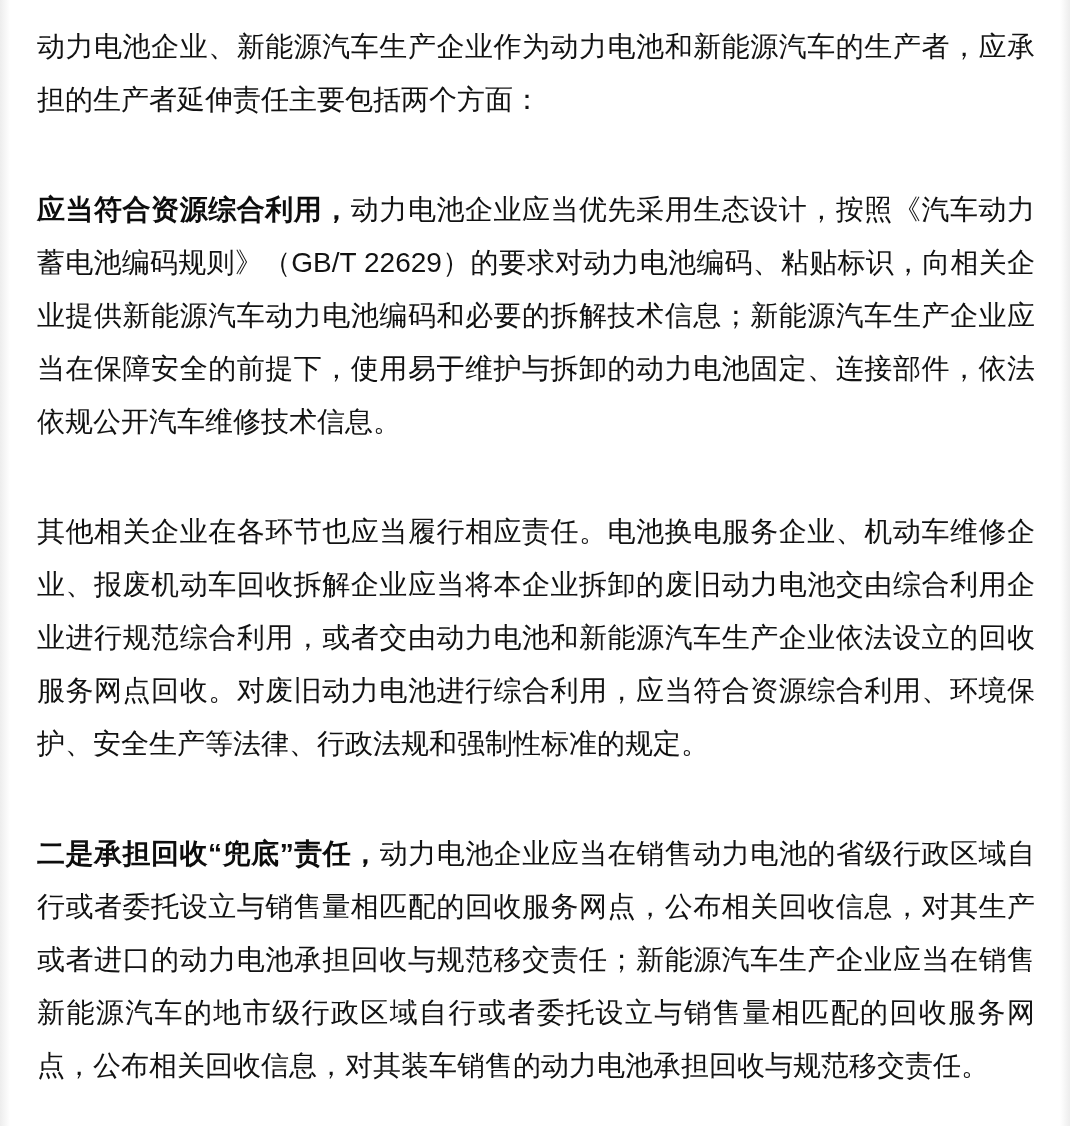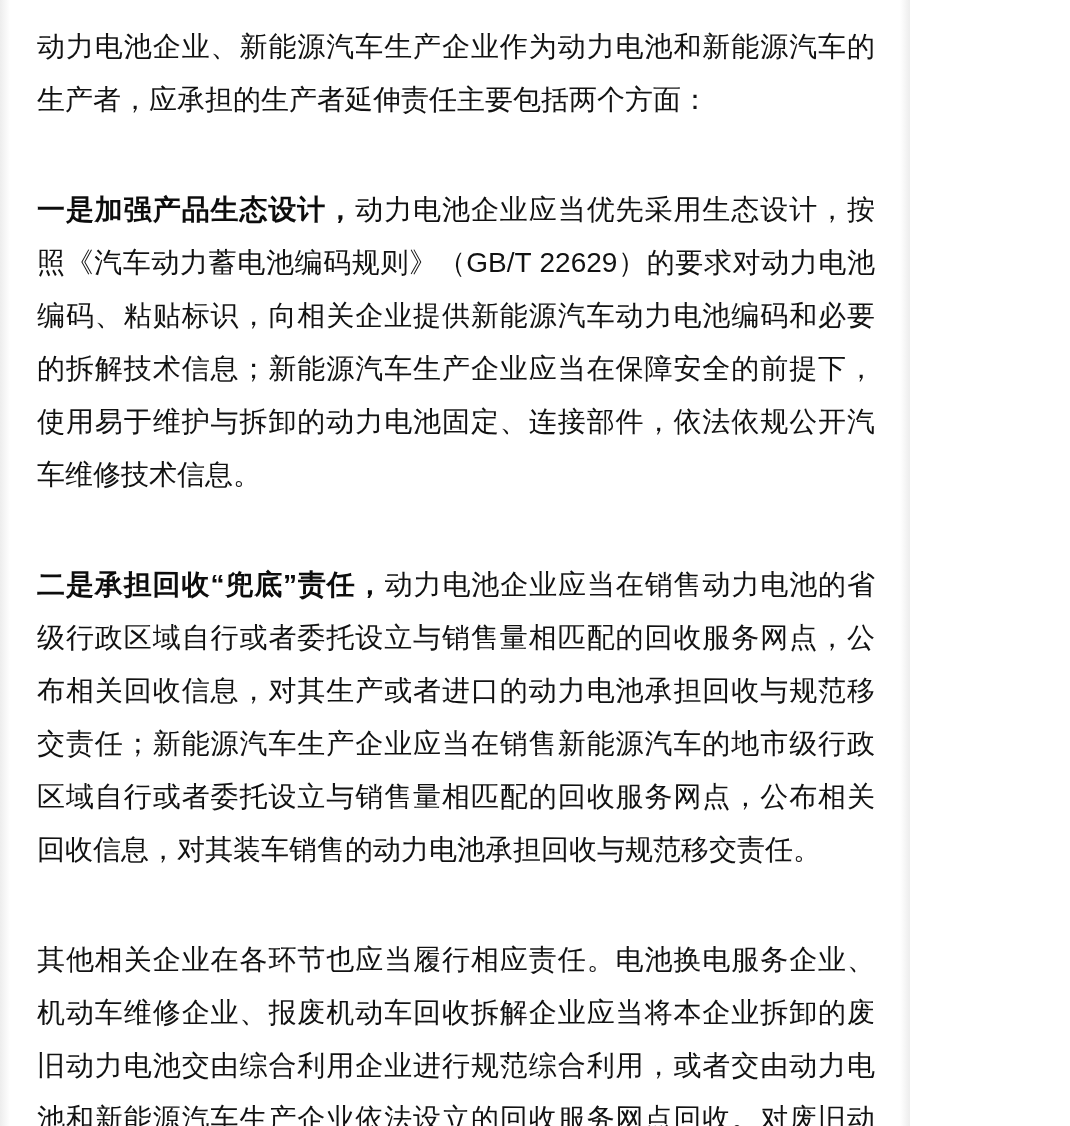--- a/index.html
+++ b/index.html
@@ -2,21 +2,21 @@
 <html><head>
 <meta charset="utf-8">
 <style>
   html, body {
     margin: 0;
     padding: 0;
     background: #ffffff;
   }
   .page {
     position: relative;
-    width: 910px;
+    width: 1070px;
     height: 1126px;
     background: #ffffff;
     overflow: hidden;
     box-sizing: border-box;
     font-family: "Liberation Sans", sans-serif;
   }
   .edge {
     position: absolute;
     top: 0;
     bottom: 0;
@@ -52,20 +52,20 @@
 <body>
 
 <div class="page">
   <div class="edge edge-left"></div>
   <div class="edge edge-right"></div>
 
   <div class="content">
 
     <p>动力电池企业、新能源汽车生产企业作为动力电池和新能源汽车的生产者，应承担的生产者延伸责任主要包括两个方面：</p>
 
-    <p><strong>一是加强产品生态设计，</strong><span>动力电池企业应当优先采用生态设计，按照《汽车动力蓄电池编码规则》（GB/T 22629）的要求对动力电池编码、粘贴标识，向相关企业提供新能源汽车动力电池编码和必要的拆解技术信息；新能源汽车生产企业应当在保障安全的前提下，使用易于维护与拆卸的动力电池固定、连接部件，依法依规公开汽车维修技术信息。</span></p>
+    <p><strong>应当符合资源综合利用，</strong><span>动力电池企业应当优先采用生态设计，按照《汽车动力蓄电池编码规则》（GB/T 22629）的要求对动力电池编码、粘贴标识，向相关企业提供新能源汽车动力电池编码和必要的拆解技术信息；新能源汽车生产企业应当在保障安全的前提下，使用易于维护与拆卸的动力电池固定、连接部件，依法依规公开汽车维修技术信息。</span></p>
+
+    <p>其他相关企业在各环节也应当履行相应责任。电池换电服务企业、机动车维修企业、报废机动车回收拆解企业应当将本企业拆卸的废旧动力电池交由综合利用企业进行规范综合利用，或者交由动力电池和新能源汽车生产企业依法设立的回收服务网点回收。对废旧动力电池进行综合利用，应当符合资源综合利用、环境保护、安全生产等法律、行政法规和强制性标准的规定。</p>
 
     <p><strong>二是承担回收“兜底”责任，</strong><span>动力电池企业应当在销售动力电池的省级行政区域自行或者委托设立与销售量相匹配的回收服务网点，公布相关回收信息，对其生产或者进口的动力电池承担回收与规范移交责任；新能源汽车生产企业应当在销售新能源汽车的地市级行政区域自行或者委托设立与销售量相匹配的回收服务网点，公布相关回收信息，对其装车销售的动力电池承担回收与规范移交责任。</span></p>
-
-    <p>其他相关企业在各环节也应当履行相应责任。电池换电服务企业、机动车维修企业、报废机动车回收拆解企业应当将本企业拆卸的废旧动力电池交由综合利用企业进行规范综合利用，或者交由动力电池和新能源汽车生产企业依法设立的回收服务网点回收。对废旧动力电池进行综合利用，应当符合资源综合利用、环境保护、安全生产等法律、行政法规和强制性标准的规定。</p>
 
   </div>
 </div>
 
 </body></html>

